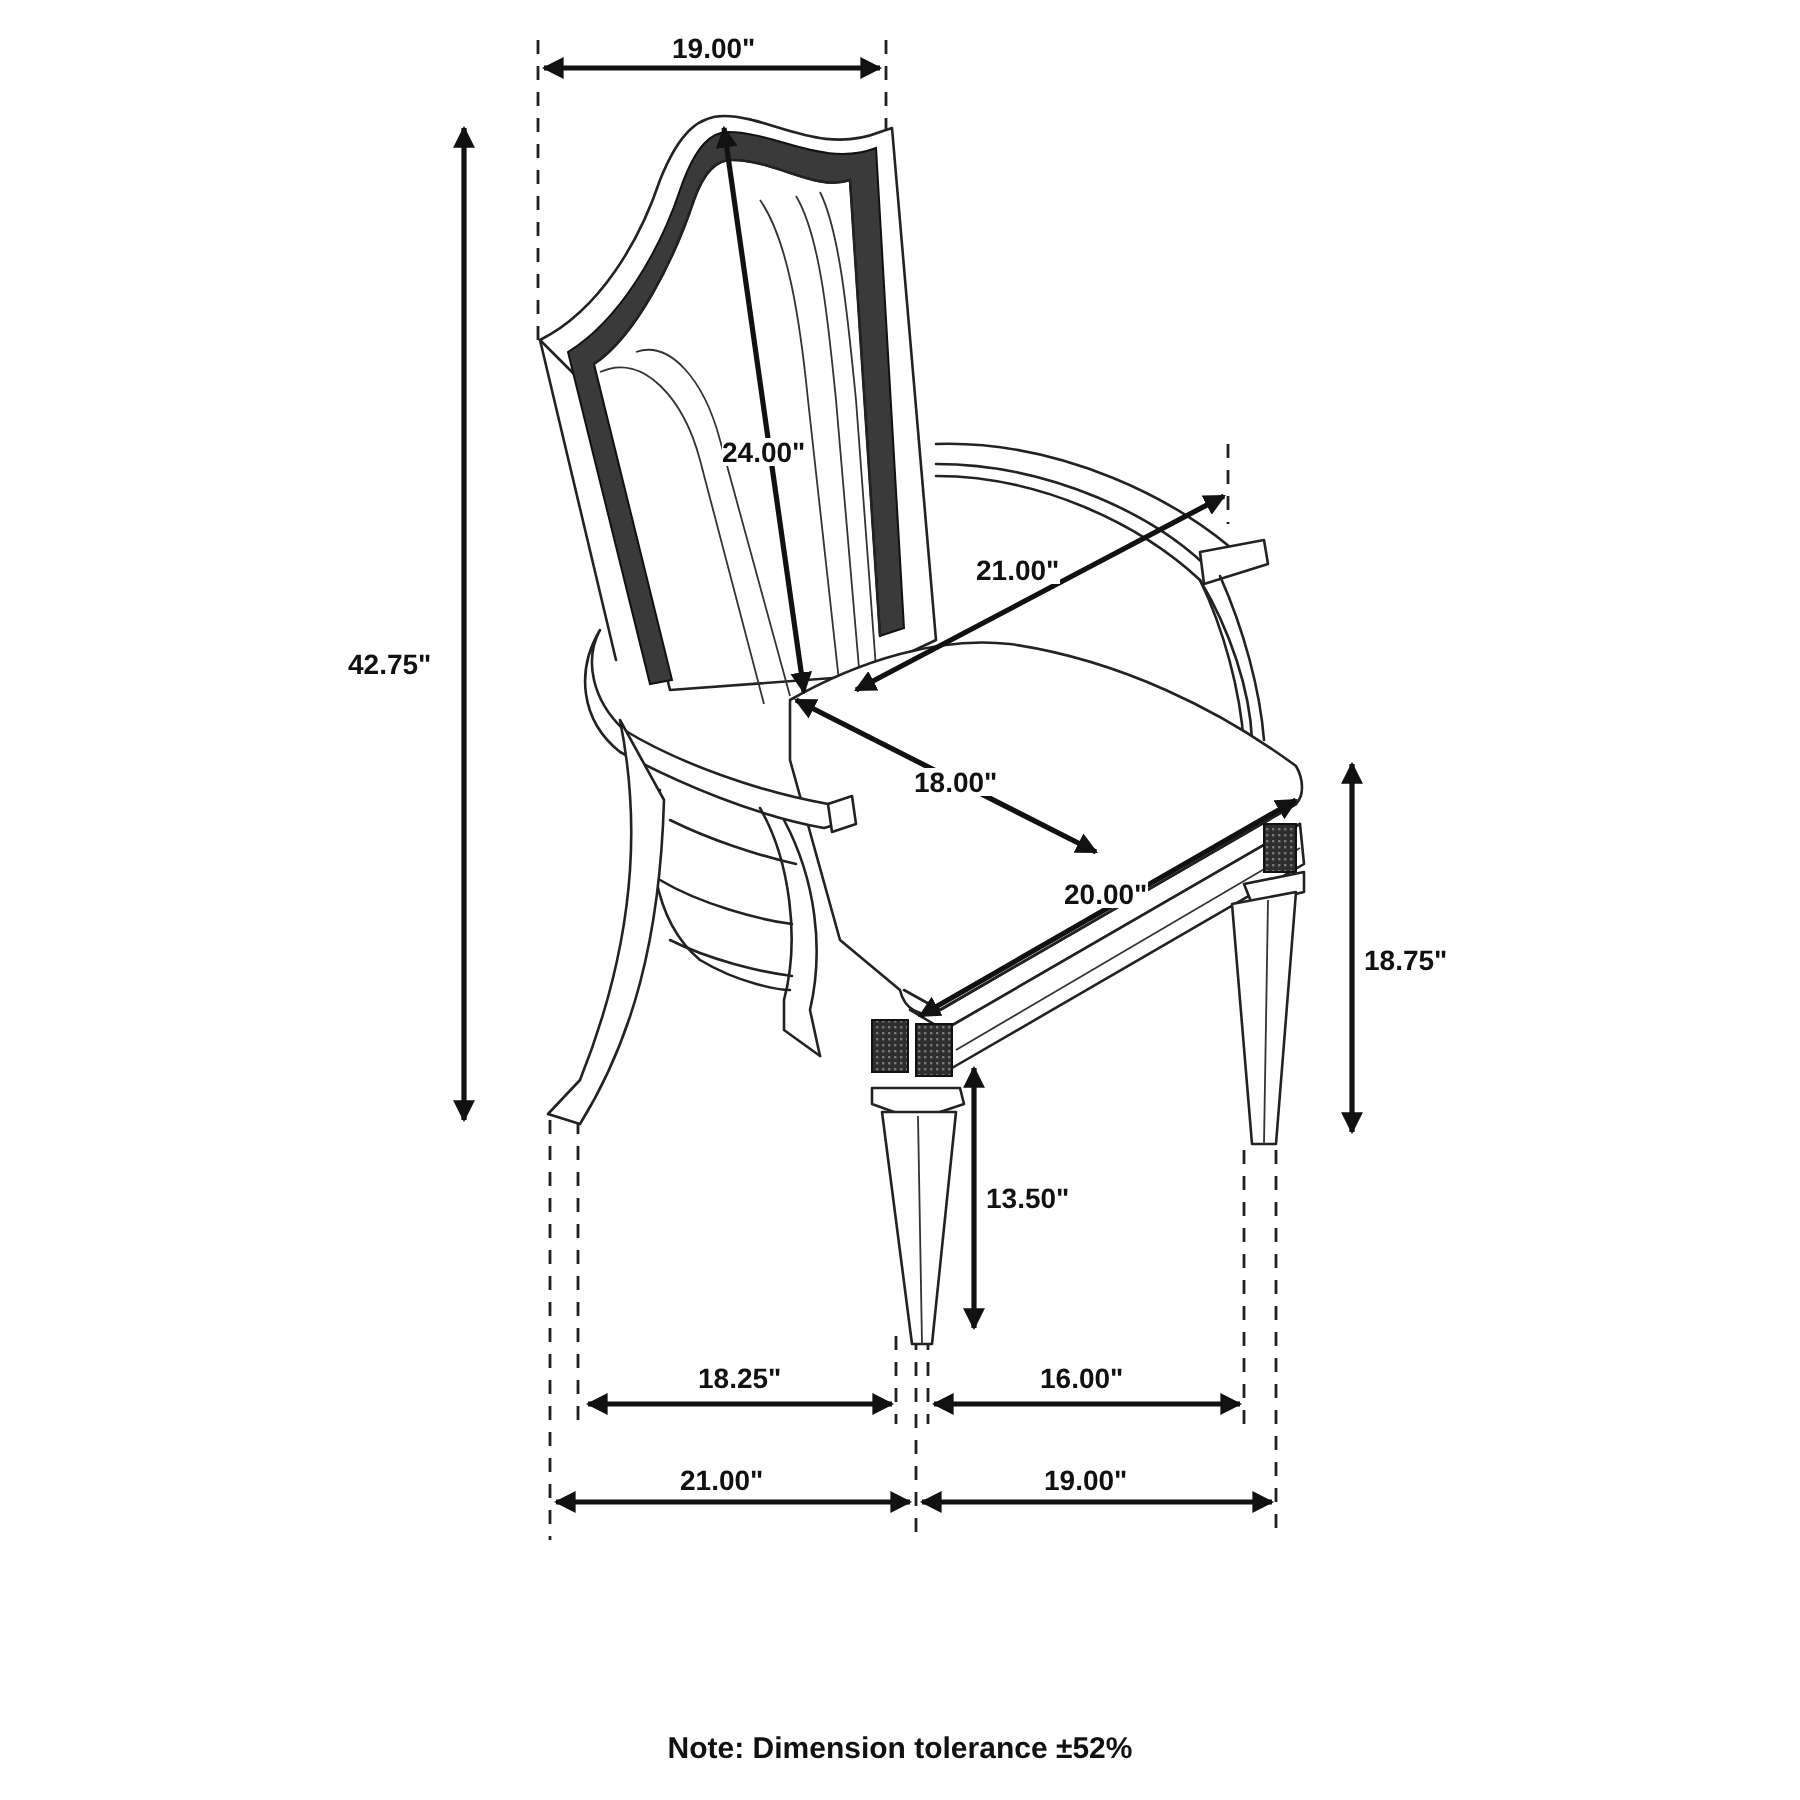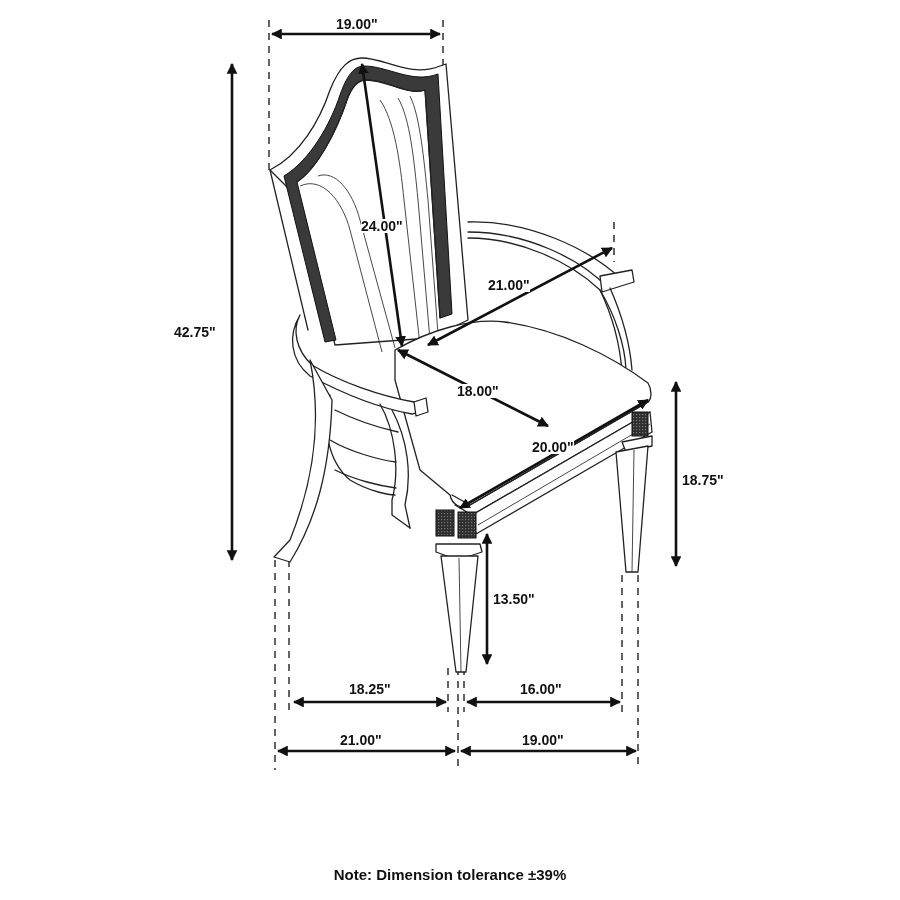--- a/index.html
+++ b/index.html
@@ -143,14 +143,14 @@
   <span class="dim-label" style="left:488px; top:278px; background:#fff;">21.00"</span>
   <span class="dim-label" style="left:457px; top:384px; background:#fff;">18.00"</span>
   <span class="dim-label" style="left:532px; top:440px; background:#fff;">20.00"</span>
   <span class="dim-label" style="left:682px; top:473px;">18.75"</span>
   <span class="dim-label" style="left:493px; top:592px;">13.50"</span>
   <span class="dim-label" style="left:349px; top:682px;">18.25"</span>
   <span class="dim-label" style="left:520px; top:682px;">16.00"</span>
   <span class="dim-label" style="left:340px; top:733px;">21.00"</span>
   <span class="dim-label" style="left:522px; top:733px;">19.00"</span>
 
-  <div class="note">Note: Dimension tolerance ±39%</div>
+  <div class="note">Note: Dimension tolerance ±52%</div>
 </div>
 
 </body></html>

